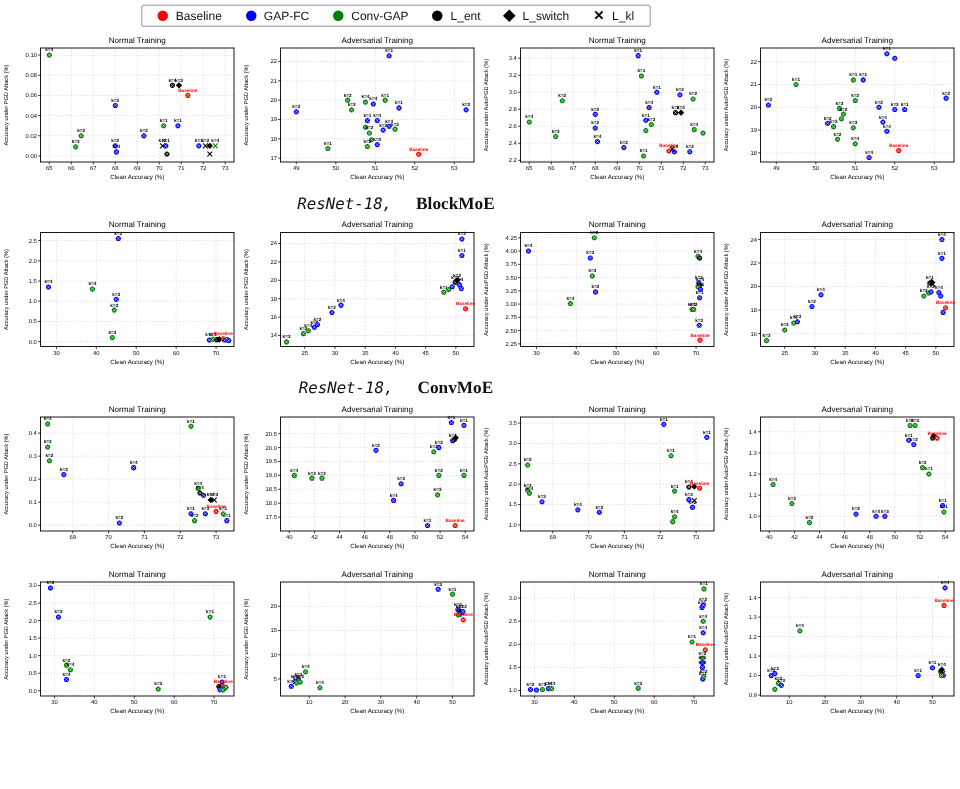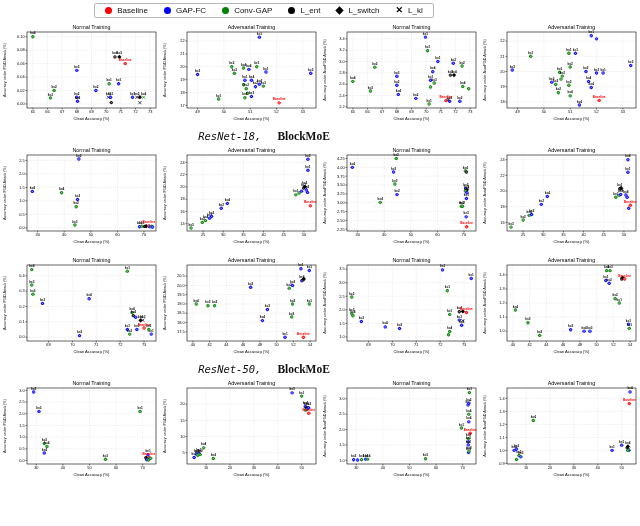--- a/index.html
+++ b/index.html
@@ -1150,20 +1150,23 @@
             <circle cx="148.74375" cy="65.27835051546391" r="1.7" fill="#0000ff"></circle>
             <path d="M147.64375 64.17835051546392L149.84375 66.37835051546391M147.64375 66.37835051546391L149.84375 64.17835051546392" stroke="#ffffff" stroke-width="0.35"></path>
           </g>
           <g>
             <circle cx="150.35625" cy="62.14432989690722" r="1.7" fill="#ff0000"></circle>
             <path d="M149.25625 61.04432989690722L151.45624999999998 63.244329896907225M149.25625 63.244329896907225L151.45624999999998 61.04432989690722" stroke="#ffffff" stroke-width="0.35"></path>
             <text x="150.35625" y="59.744329896907225" font-size="3.1" font-weight="bold" text-anchor="middle" fill="#ff0000">Baseline</text>
           </g>
         </svg></div>
   </div>
+  <div class="caption">
+    <span class="mono">ResNet-18,</span><span class="bold">ConvMoE</span>
+  </div>
 
   <div class="grid-row">
     <div class="subplot"><svg width="160" height="110" viewBox="0 0 160 110">
           <rect x="0" y="0" width="160" height="110" fill="#ffffff"></rect>
           <line x1="48.500000000000114" y1="12" x2="48.500000000000114" y2="88" stroke="#c8c8c8" stroke-width="0.35" stroke-dasharray="1,1.2"></line>
           <line x1="72.38888888888897" y1="12" x2="72.38888888888897" y2="88" stroke="#c8c8c8" stroke-width="0.35" stroke-dasharray="1,1.2"></line>
           <line x1="96.27777777777784" y1="12" x2="96.27777777777784" y2="88" stroke="#c8c8c8" stroke-width="0.35" stroke-dasharray="1,1.2"></line>
           <line x1="120.16666666666671" y1="12" x2="120.16666666666671" y2="88" stroke="#c8c8c8" stroke-width="0.35" stroke-dasharray="1,1.2"></line>
           <line x1="144.05555555555557" y1="12" x2="144.05555555555557" y2="88" stroke="#c8c8c8" stroke-width="0.35" stroke-dasharray="1,1.2"></line>
           <line x1="27" y1="84.16161616161617" x2="156" y2="84.16161616161617" stroke="#c8c8c8" stroke-width="0.35" stroke-dasharray="1,1.2"></line>
@@ -1669,23 +1672,20 @@
             <path d="M147.36103896103893 70.01111111111112L149.56103896103892 72.21111111111111M147.36103896103893 72.21111111111111L149.56103896103892 70.01111111111112" stroke="#ffffff" stroke-width="0.35"></path>
             <text x="148.46103896103892" y="68.71111111111111" font-size="3.1" font-weight="bold" text-anchor="middle" fill="#000000">k=1</text>
           </g>
           <g>
             <circle cx="149.29870129870127" cy="75.33333333333334" r="1.7" fill="#008000"></circle>
             <path d="M148.19870129870128 74.23333333333335L150.39870129870127 76.43333333333334M148.19870129870128 76.43333333333334L150.39870129870127 74.23333333333335" stroke="#ffffff" stroke-width="0.35"></path>
             <text x="149.29870129870127" y="72.93333333333334" font-size="3.1" font-weight="bold" text-anchor="middle" fill="#000000">k=1</text>
           </g>
         </svg></div>
   </div>
-  <div class="caption">
-    <span class="mono">ResNet-50,</span><span class="bold">BlockMoE</span>
-  </div>
 
   <div class="grid-row">
     <div class="subplot"><svg width="160" height="110" viewBox="0 0 160 110">
           <rect x="0" y="0" width="160" height="110" fill="#ffffff"></rect>
           <line x1="36.30927835051546" y1="12" x2="36.30927835051546" y2="88" stroke="#c8c8c8" stroke-width="0.35" stroke-dasharray="1,1.2"></line>
           <line x1="62.907216494845365" y1="12" x2="62.907216494845365" y2="88" stroke="#c8c8c8" stroke-width="0.35" stroke-dasharray="1,1.2"></line>
           <line x1="89.50515463917526" y1="12" x2="89.50515463917526" y2="88" stroke="#c8c8c8" stroke-width="0.35" stroke-dasharray="1,1.2"></line>
           <line x1="116.10309278350515" y1="12" x2="116.10309278350515" y2="88" stroke="#c8c8c8" stroke-width="0.35" stroke-dasharray="1,1.2"></line>
           <line x1="142.70103092783506" y1="12" x2="142.70103092783506" y2="88" stroke="#c8c8c8" stroke-width="0.35" stroke-dasharray="1,1.2"></line>
           <line x1="27" y1="84.49230769230769" x2="156" y2="84.49230769230769" stroke="#c8c8c8" stroke-width="0.35" stroke-dasharray="1,1.2"></line>

